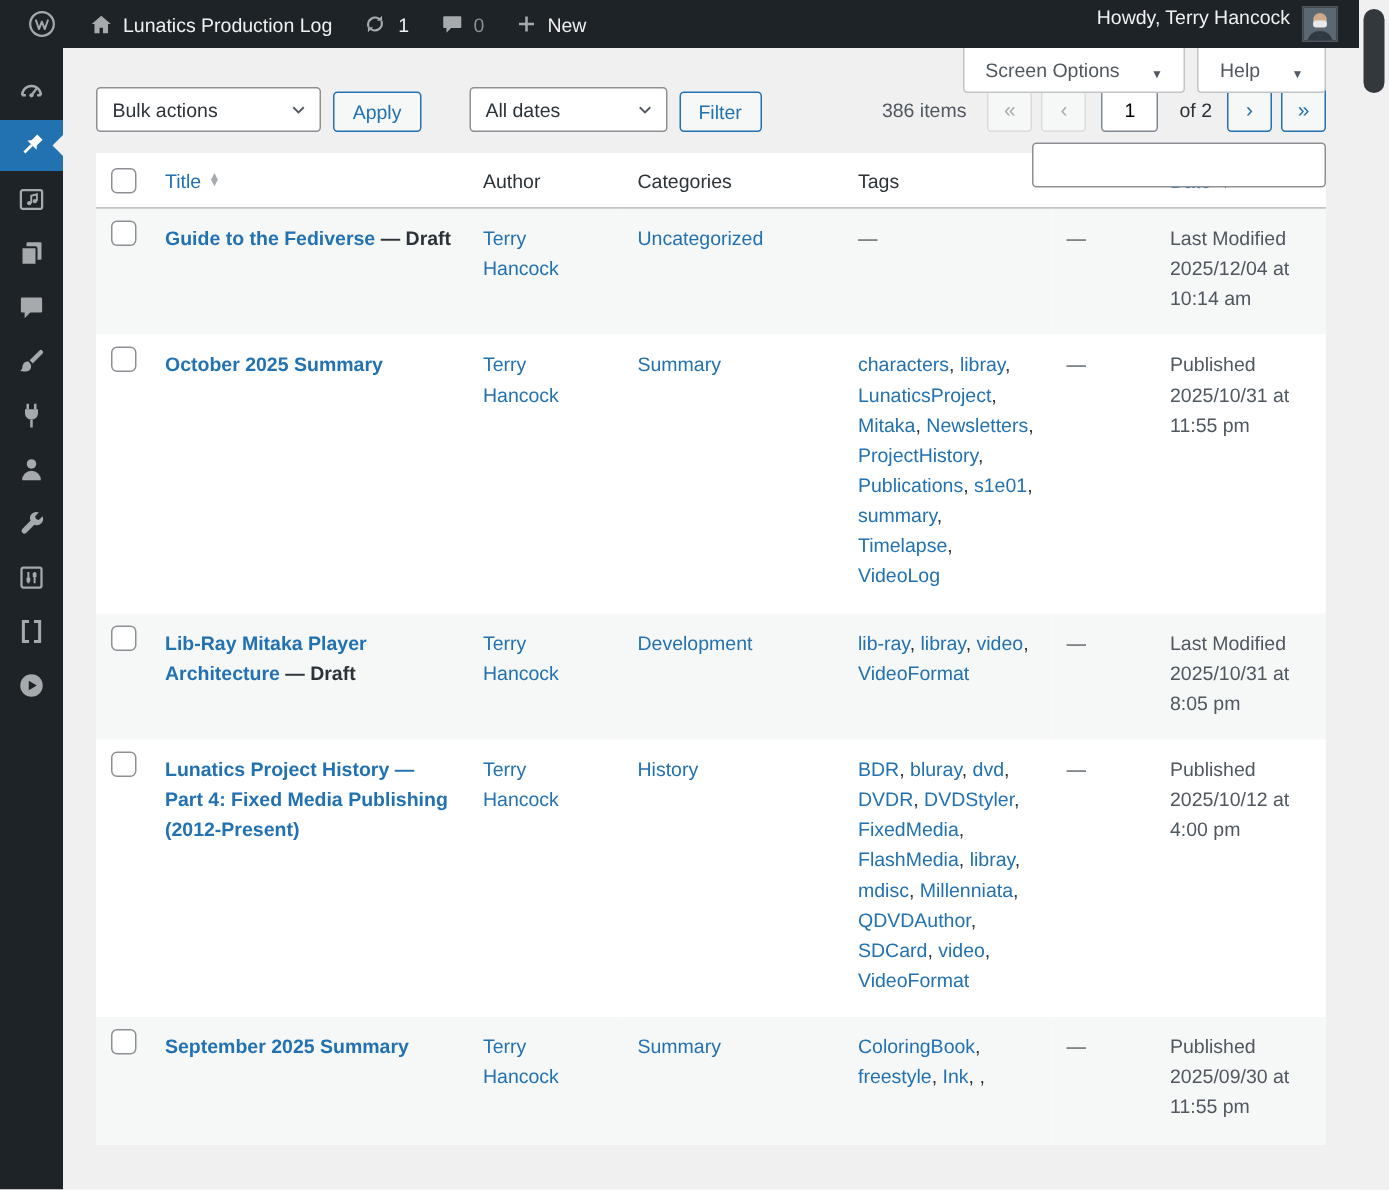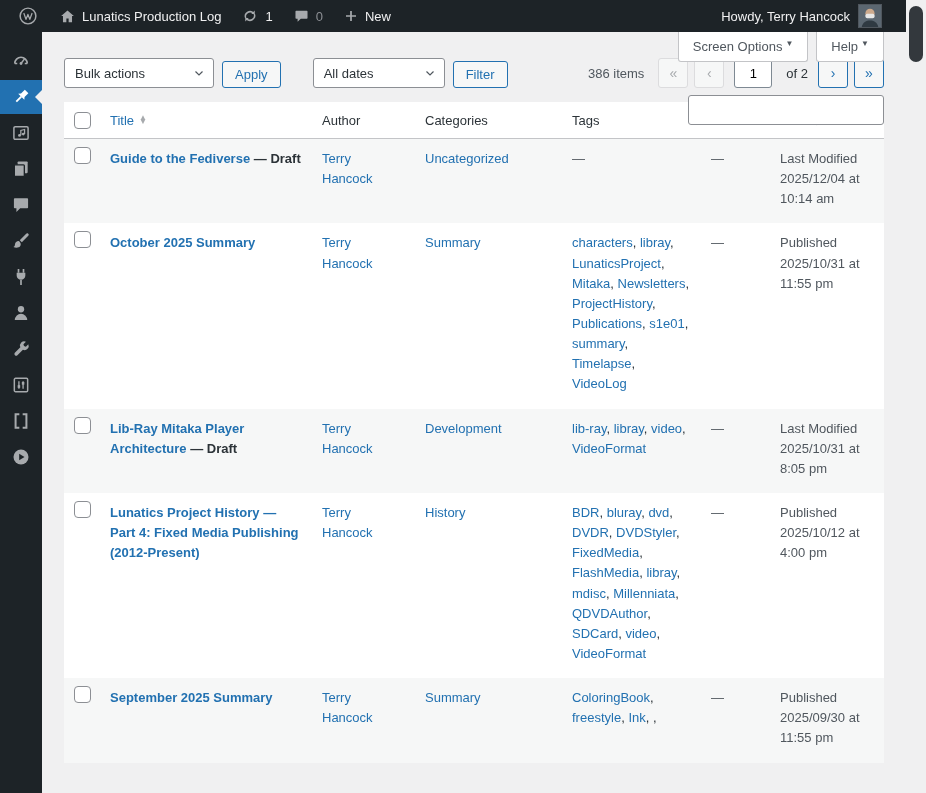--- a/index.html
+++ b/index.html
@@ -13,21 +13,21 @@
     position:absolute; left:0; top:0; width:906px; height:32px;
     background:#1d2327; color:#f0f0f1; display:flex; align-items:center;
     z-index:20; font-size:13px;
   }
   #adminbar .ab-left { display:flex; align-items:center; gap:6px; padding-left:10px; flex:1; }
   #adminbar .ab-item { display:flex; align-items:center; gap:6px; padding:0 7px; height:32px; cursor:pointer; }
   #adminbar .ab-icon { display:flex; align-items:center; }
   #adminbar svg { display:block; }
   #adminbar .count-light { color:#f0f0f1; }
   #adminbar .count-dim { color:#8c8f94; }
-  #adminbar .ab-right { display:flex; align-items:center; gap:8px; padding-right:24px; }
+  #adminbar .ab-right { display:flex; gap:8px; padding-right:14px; }
   #avatar { width:24px; height:24px; border:1px solid #50575e; }
   
   #sidebar {
     position:absolute; left:0; top:32px; bottom:0; width:42px;
     background:#1d2327; padding-top:12px; z-index:10;
   }
   .menu-item {
     width:42px; height:34px; margin-bottom:2px; display:flex;
     align-items:center; justify-content:center; position:relative; cursor:pointer;
   }
@@ -40,21 +40,21 @@
   }
   
   #scrollbar { position:absolute; right:0; top:0; bottom:0; width:20px; background:#f0f0f1; z-index:30; }
   #scroll-thumb { position:absolute; top:6px; left:3px; width:14px; height:56px; border-radius:7px; background:#33383d; }
   
   #content { position:absolute; left:42px; top:32px; right:20px; bottom:0; padding:0 22px; }
   #screen-meta { position:absolute; top:0; right:22px; display:flex; gap:8px; z-index:5; }
   .meta-btn {
     background:#fff; border:1px solid #c3c4c7; border-top:none;
     border-radius:0 0 3px 3px; padding:7px 14px; font-size:13px; color:#50575e;
-    display:flex; align-items:flex-start; gap:3px; cursor:pointer;
+    display:flex; align-items:flex-end; gap:21px; cursor:pointer;
   }
   .meta-caret { font-size:8px; color:#50575e; }
   .title-row { padding-top:17px; display:flex; align-items:center; gap:14px; }
   h1.page-title { font-size:23px; font-weight:400; color:#1d2327; line-height:30px; }
   .btn-outline {
     background:#f6f7f7; border:1px solid #2271b1; color:#2271b1;
     border-radius:3px; padding:5px 12px; font-size:13px; cursor:pointer;
     font-family:"Liberation Sans",sans-serif;
   }
   

